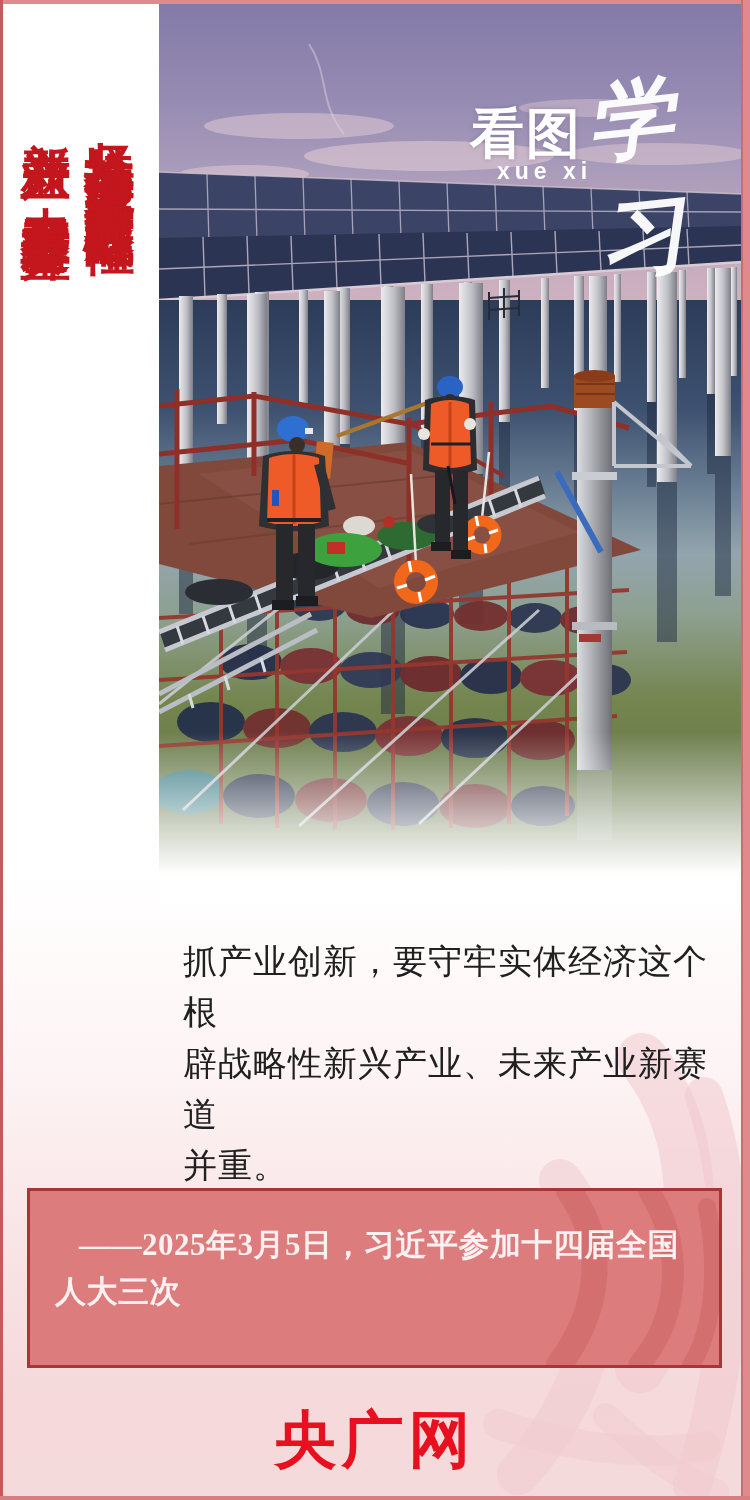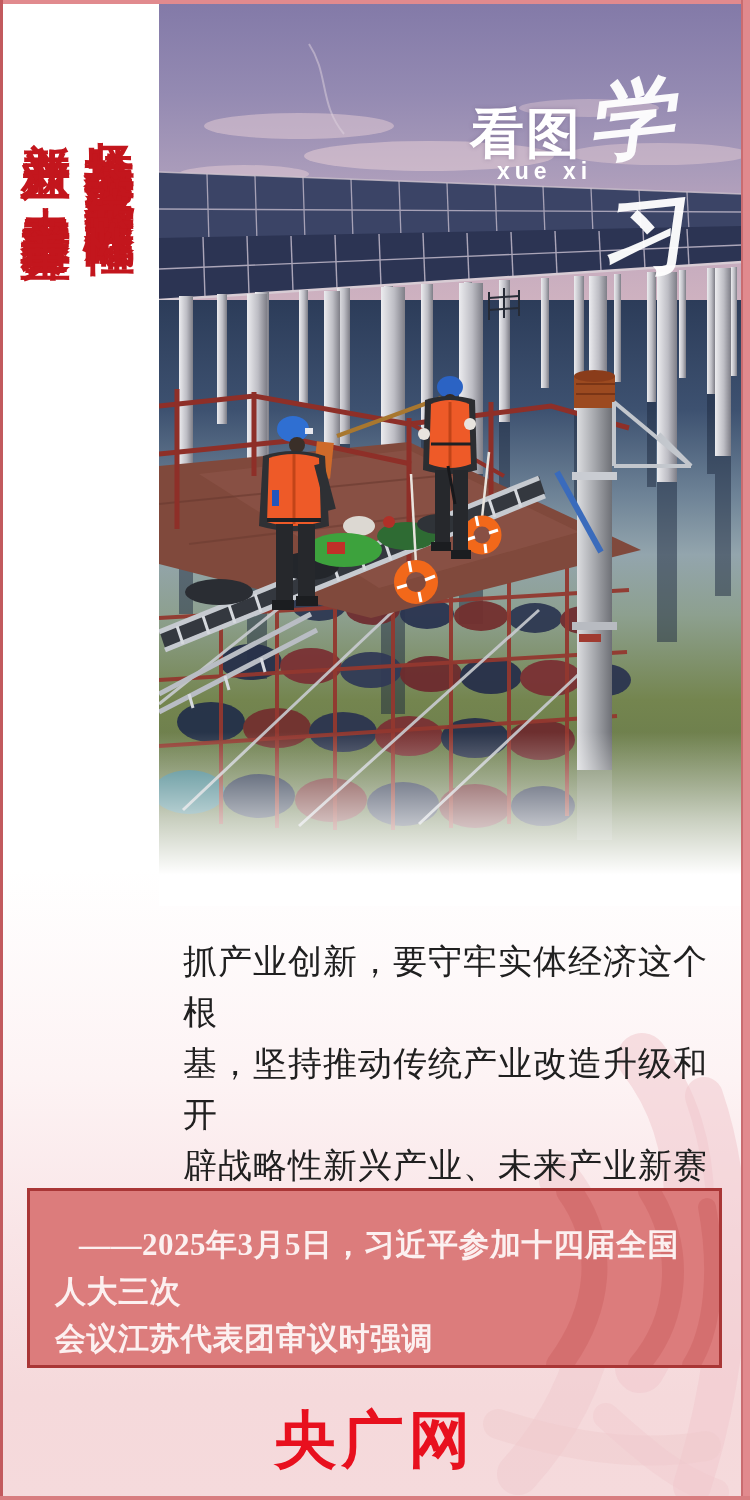--- a/index.html
+++ b/index.html
@@ -391,35 +391,33 @@
     <span class="logo-main">看图</span>
     <span class="logo-pinyin">xue xi</span>
     <span class="logo-script">学习</span>
   </div>
 
   <div class="v-col v-col-primary">坚持推动传统产业改造升级和开辟战略性</div>
   <div class="v-col v-col-secondary">新兴产业　未来产业新赛道并重</div>
 
   <div class="body-text">
     <div class="body-line">抓产业创新，要守牢实体经济这个根</div>
-    <div class="body-line">基，坚持推动传统产业改造升级和开</div>
     <div class="body-line">辟战略性新兴产业、未来产业新赛道</div>
     <div class="body-line">并重。</div>
   </div>
 
   <div class="quote-box">
     <svg class="quote-wm" width="300" height="174" viewBox="0 0 300 174">
       <g fill="none" stroke="#cf6666" stroke-linecap="round" opacity=".55">
         <path d="M 150 0 C 190 55, 180 120, 140 174" stroke-width="26"></path>
         <path d="M 230 0 C 268 60, 258 130, 220 174" stroke-width="22"></path>
         <path d="M 288 16 C 300 80, 294 140, 272 174" stroke-width="18"></path>
       </g>
     </svg>
     <div class="quote-line first">——2025年3月5日，习近平参加十四届全国人大三次</div>
-    <div class="quote-line">会议江苏代表团审议时强调</div>
   </div>
 
   <div class="publisher">央广网</div>
 
   <div class="frame frame-top"></div>
   <div class="frame frame-left"></div>
   <div class="frame frame-right"></div>
   <div class="frame frame-bottom"></div>
 
 </div>

